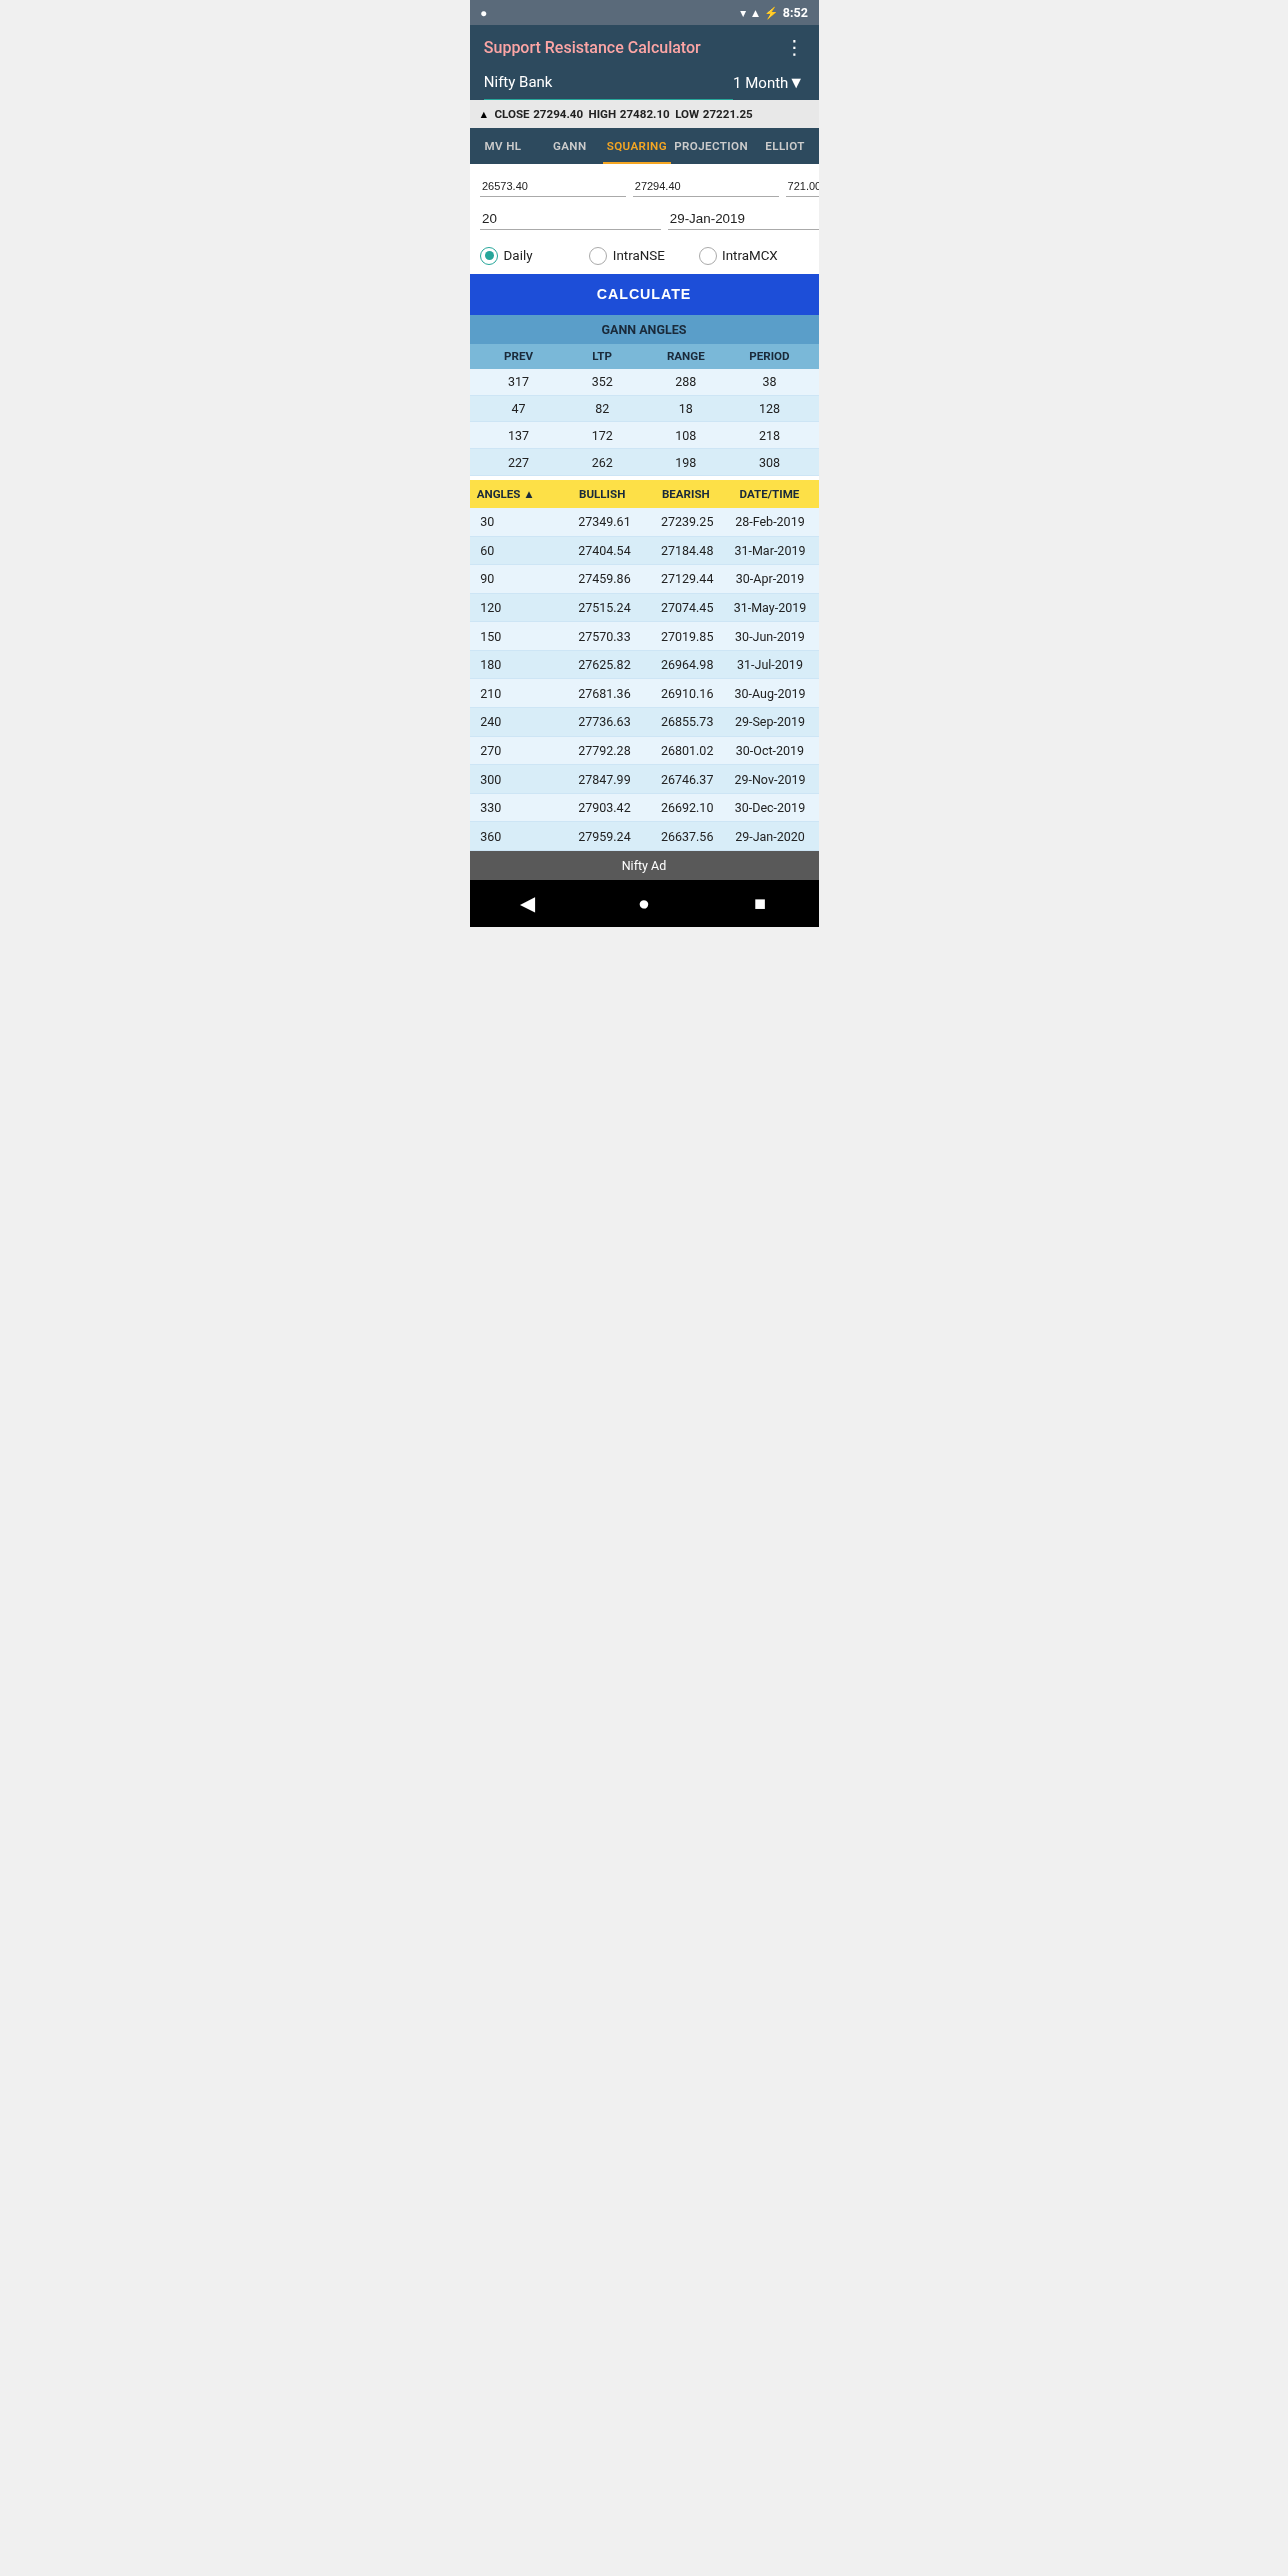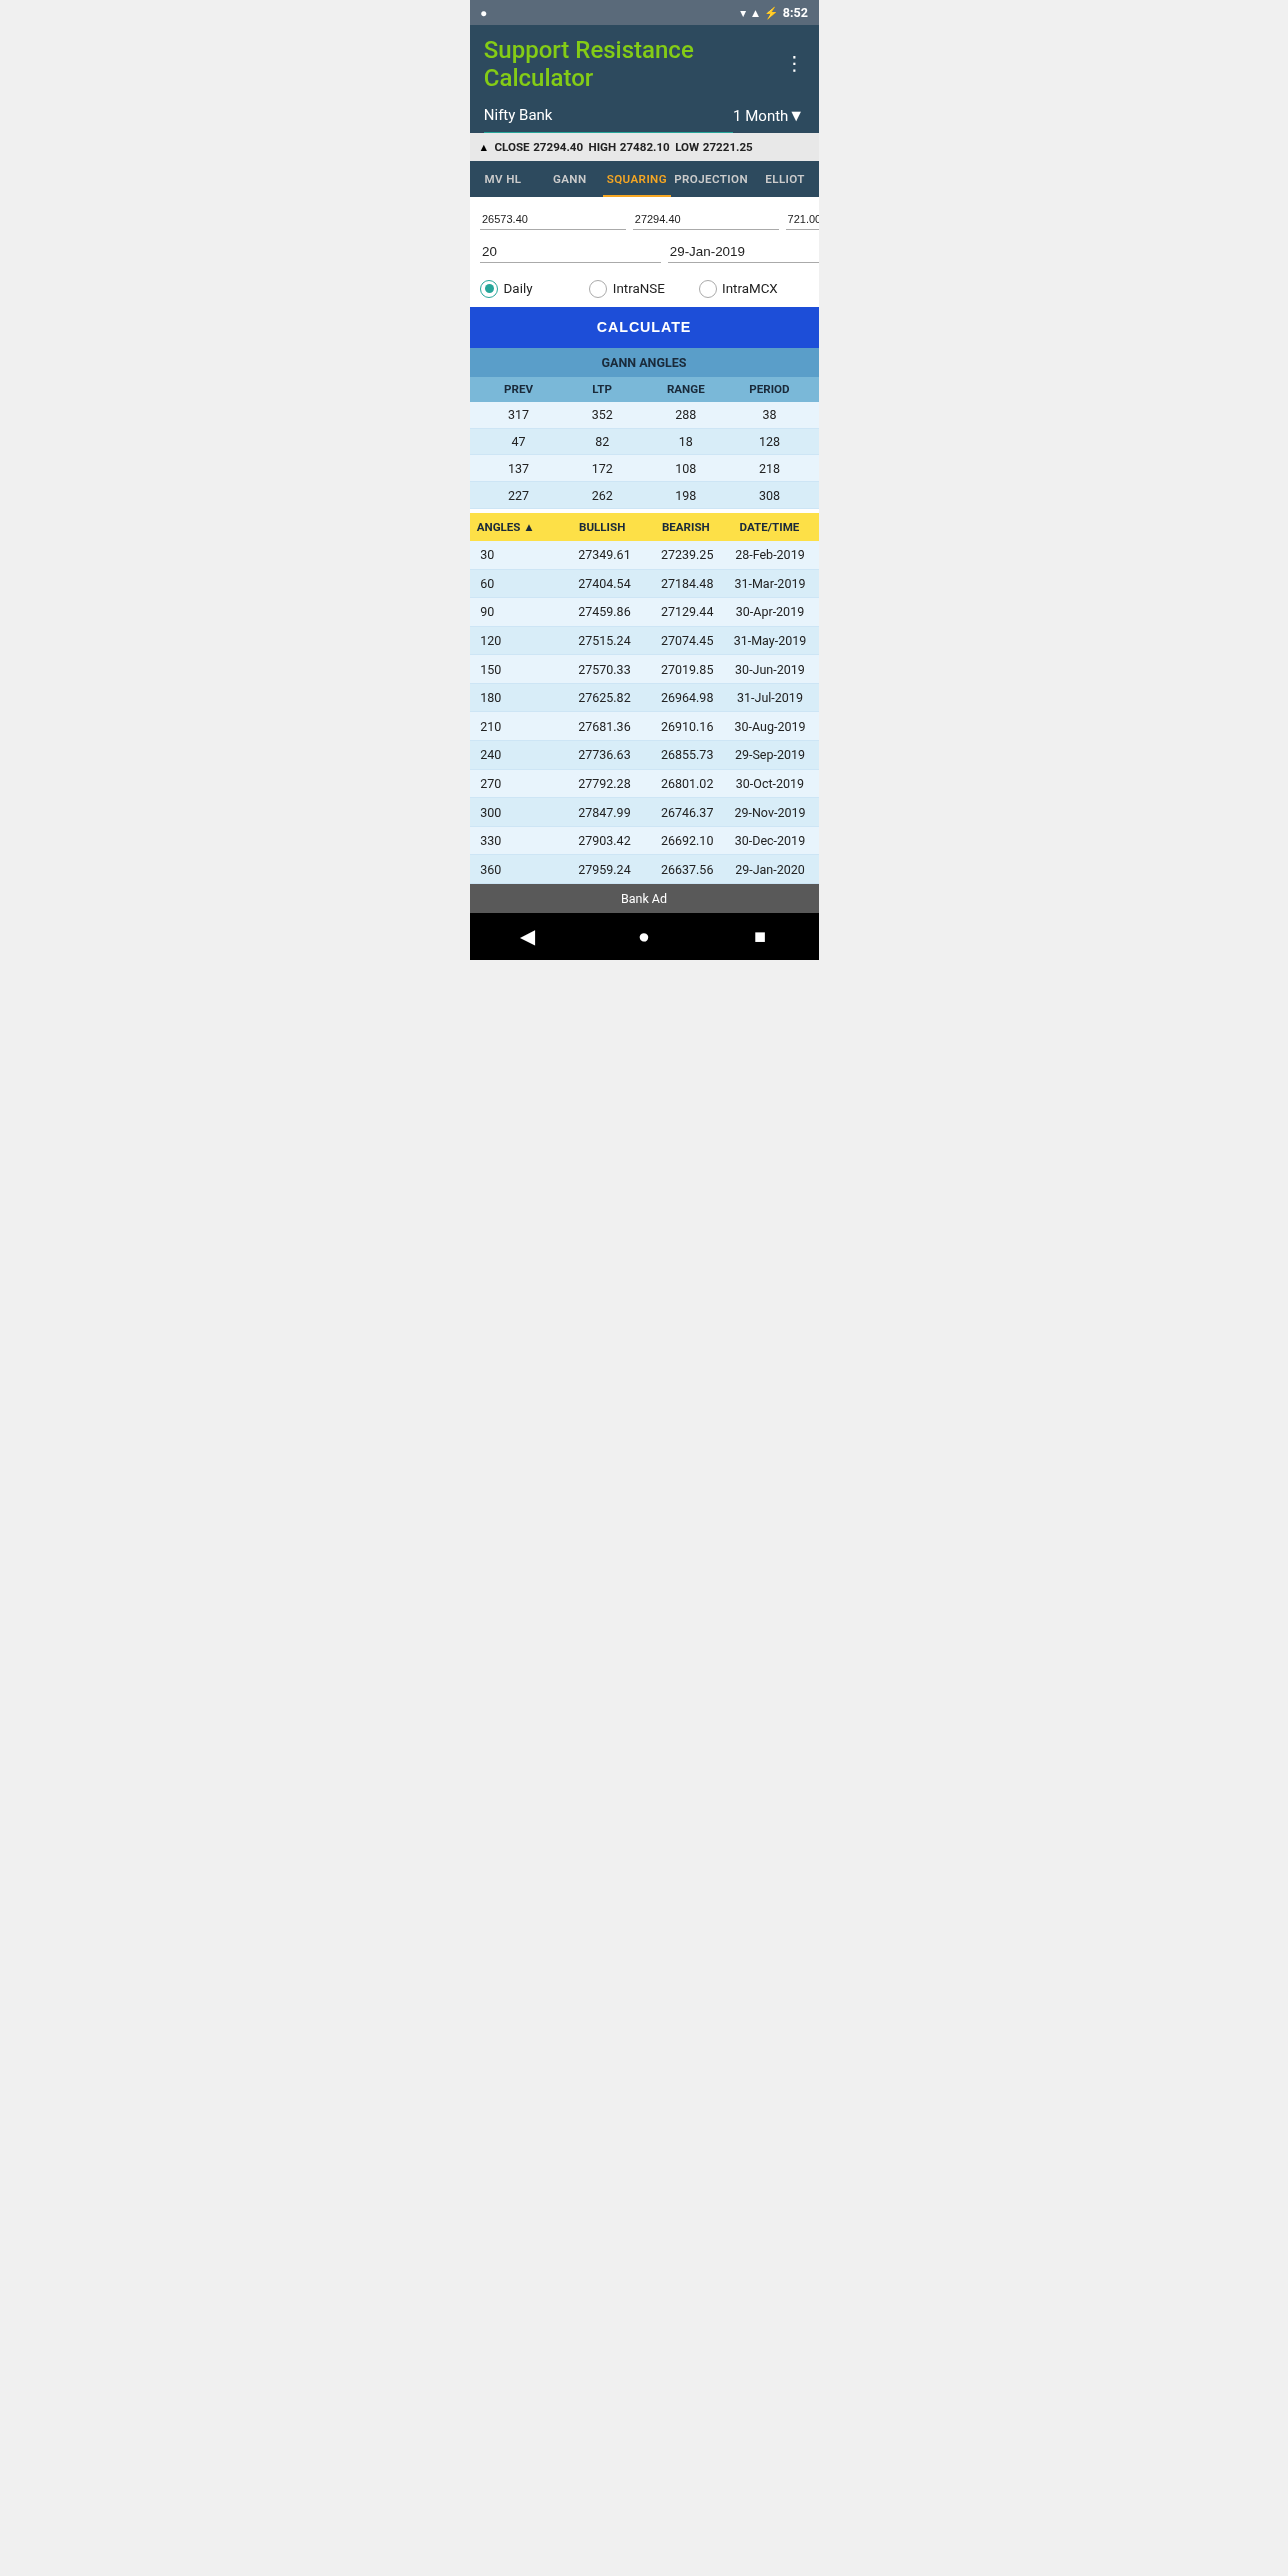--- a/index.html
+++ b/index.html
@@ -30,22 +30,22 @@
 
     
     .app-header {
       background: #2d4a5e;
       padding: 10.7px 14.3px 9px;
       display: flex;
       align-items: center;
       justify-content: space-between;
     }
     .app-title {
-      color: #84cc16;
-      font-size: 24px;
+      color: #fca5a5;
+      font-size: 16px;
       font-weight: 500;
     }
     .more-icon {
       color: white;
       font-size: 19.7px;
       cursor: pointer;
     }
 
     
     .stock-bar {
@@ -528,21 +528,21 @@
         <div class="angles-row">
           <div class="angles-cell">360</div>
           <div class="angles-cell">27959.24</div>
           <div class="angles-cell">26637.56</div>
           <div class="angles-cell">29-Jan-2020</div>
         </div>
       </div>
   </div>
 
   
-  <div class="ad-banner">Bank Ad</div>
+  <div class="ad-banner">Nifty Ad</div>
 
 </div>
 
 <div class="nav-bar">
   <div class="nav-btn">◀</div>
   <div class="nav-btn">●</div>
   <div class="nav-btn">■</div>
 </div>
 
 

